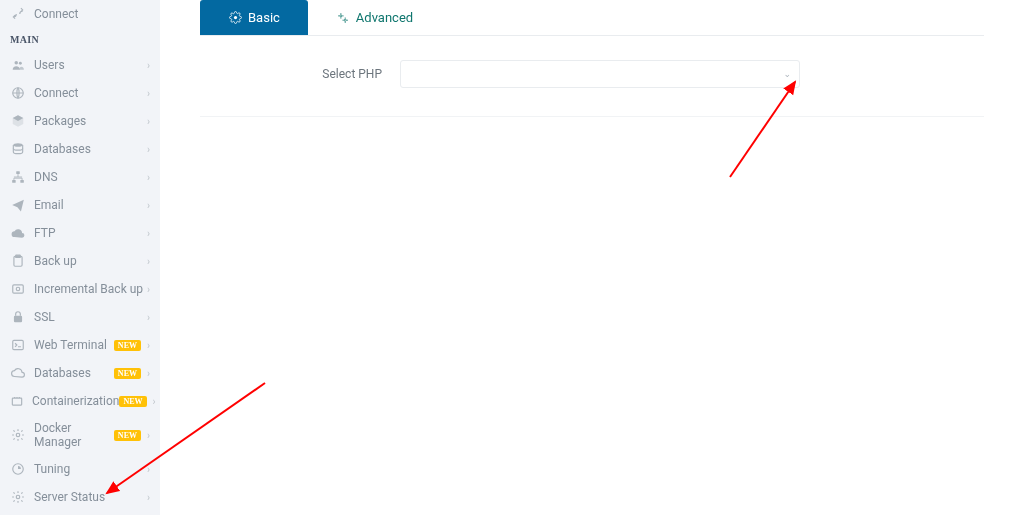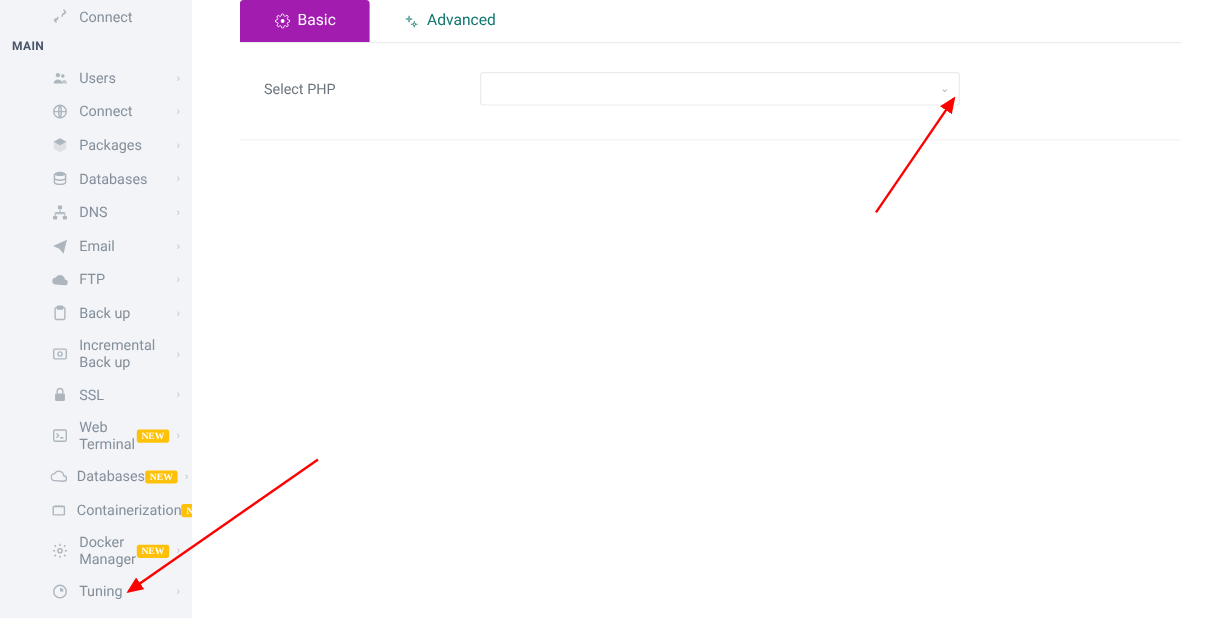--- a/index.html
+++ b/index.html
@@ -21,21 +21,20 @@
   overflow-y: auto;
   font-size: 12px;
 }
 .sb-item {
   display: flex;
   align-items: center;
   padding: 6px 10px;
   color: #858f9a;
   cursor: pointer;
   position: relative;
-  margin-left: 32px;
 }
 .sb-item .icon {
   width: 16px;
   height: 16px;
   display: inline-flex;
   align-items: center;
   justify-content: center;
   margin-right: 8px;
   color: #adb5bd;
 }
@@ -53,20 +52,21 @@
   border-radius: 2px;
   margin-right: 6px;
   font-family: Liberation Serif, serif;
 }
 .sb-header {
   padding: 6px 10px;
   font-size: 10px;
   font-weight: 700;
   color: #4a5568;
   letter-spacing: 0.3px;
+  font-family: Liberation Serif, serif;
 }
 .content {
   position: absolute;
   left: 160px;
   top: 0;
   right: 0;
   padding: 0 20px;
 }
 .tabs {
   display: flex;
@@ -77,34 +77,35 @@
 .tab {
   padding: 10px 28px;
   font-size: 13px;
   color: #0f766e;
   cursor: pointer;
   display: flex;
   align-items: center;
   gap: 6px;
 }
 .tab.active {
-  background: #a21caf;
+  background: #0369a1;
   color: #fff;
   border-radius: 3px 3px 0 0;
 }
 .tab .ticon { width: 14px; height: 14px; display: inline-flex; align-items: center; justify-content: center; }
 .form-row {
   display: flex;
   align-items: center;
   padding: 24px 20px 28px 20px;
   border-bottom: 1px solid #f1f3f5;
   margin: 0 20px;
 }
 .form-label {
   width: 180px;
+  text-align: right;
   font-size: 12px;
   color: #6c757d;
   padding-right: 18px;
 }
 .form-select {
   flex: 1;
   max-width: 400px;
   border: 1px solid #e9ecef;
   border-radius: 3px;
   padding: 6px 10px;

